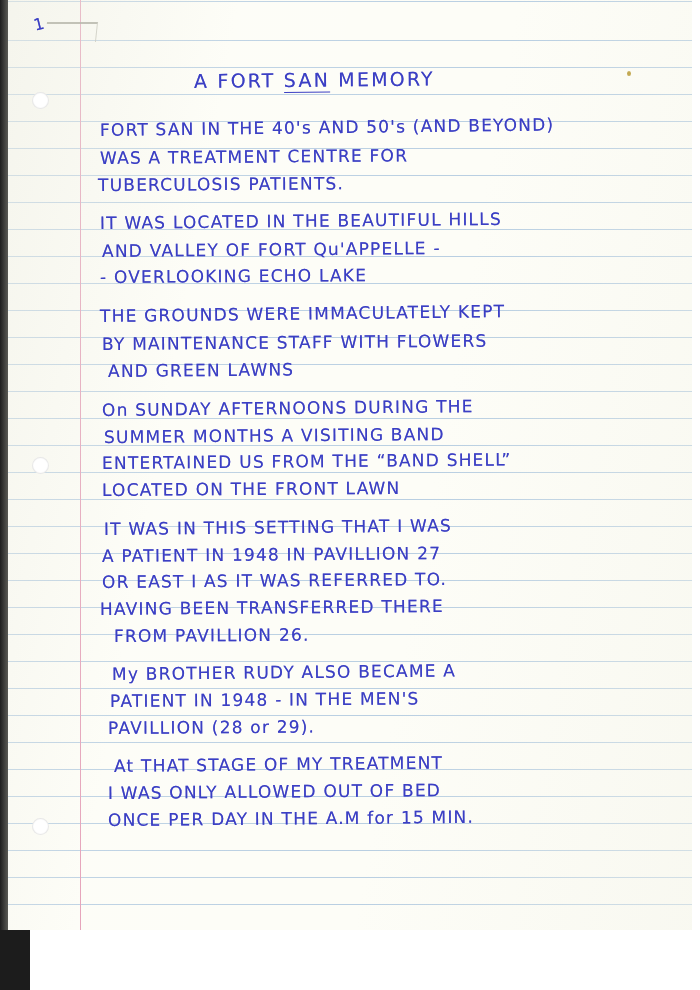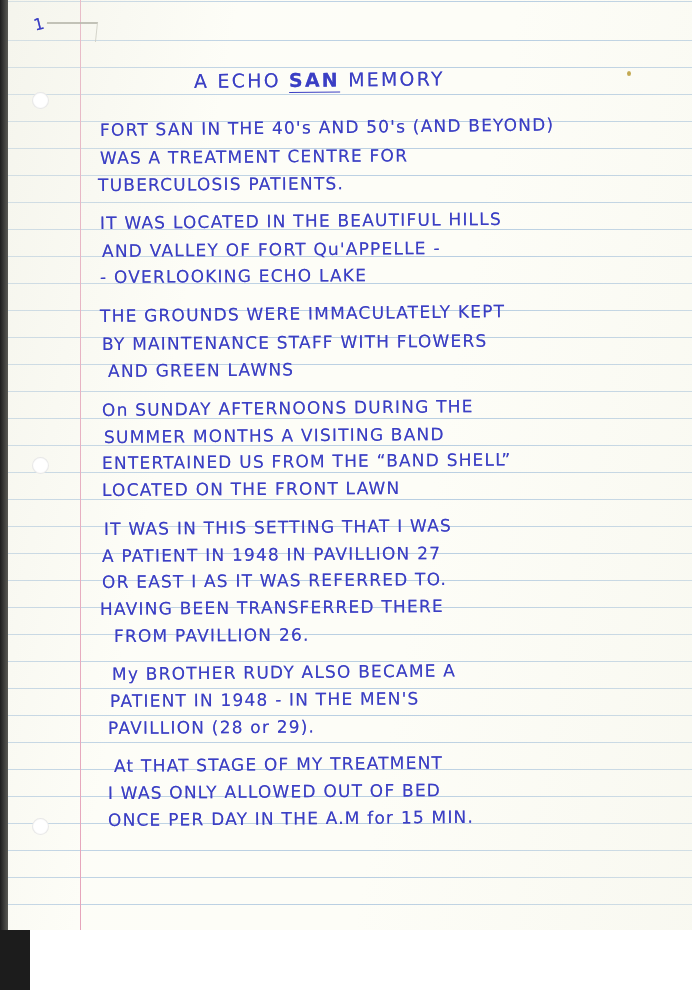--- a/index.html
+++ b/index.html
@@ -146,21 +146,20 @@
     text-shadow: 0 0 .4px rgba(59,63,196,.6);
   }
   .title {
     font-size: 19px;
     letter-spacing: 2.2px;
     text-decoration: none;
   }
   .u-word {
     border-bottom: 1.5px solid #3b3fc4;
     padding-bottom: 1px;
-    font-weight: bold;
   }
 </style>
 </head>
 <body>
 
 <div id="page">
 
   <div class="sheet">
     <div class="rules"></div>
     <div class="margin-line"></div>
@@ -171,21 +170,21 @@
     <div class="hole h3"></div>
 
     <div class="top-fold"></div>
     <div class="ink-speck"></div>
 
     <div class="hand">
 
       <div class="line" style="left:26px; top:16px; font-size:16px; transform:rotate(-14deg);">1</div>
 
       <div class="line title" style="left:186px; top:70px; transform:rotate(-0.6deg);">
-        <span>A  ECHO  </span><span class="u-word">SAN</span><span>   MEMORY</span>
+        <span>A  FORT  </span><span class="u-word">SAN</span><span>   MEMORY</span>
       </div>
 
       <div class="line" style="left:92px; top:120px; transform:rotate(-0.7deg);">FORT SAN IN THE 40's AND 50's (AND BEYOND)</div>
       <div class="line" style="left:92px; top:148px; transform:rotate(-0.5deg);">WAS A TREATMENT CENTRE  FOR</div>
       <div class="line" style="left:90px; top:175px; transform:rotate(-0.4deg);">TUBERCULOSIS  PATIENTS.</div>
 
       <div class="line" style="left:92px; top:213px; transform:rotate(-0.6deg);">IT WAS LOCATED IN THE  BEAUTIFUL  HILLS</div>
       <div class="line" style="left:94px; top:241px; transform:rotate(-0.5deg);">AND  VALLEY  OF  FORT Qu'APPELLE  -</div>
       <div class="line" style="left:92px; top:267px; transform:rotate(-0.4deg);">- OVERLOOKING  ECHO LAKE</div>
 

